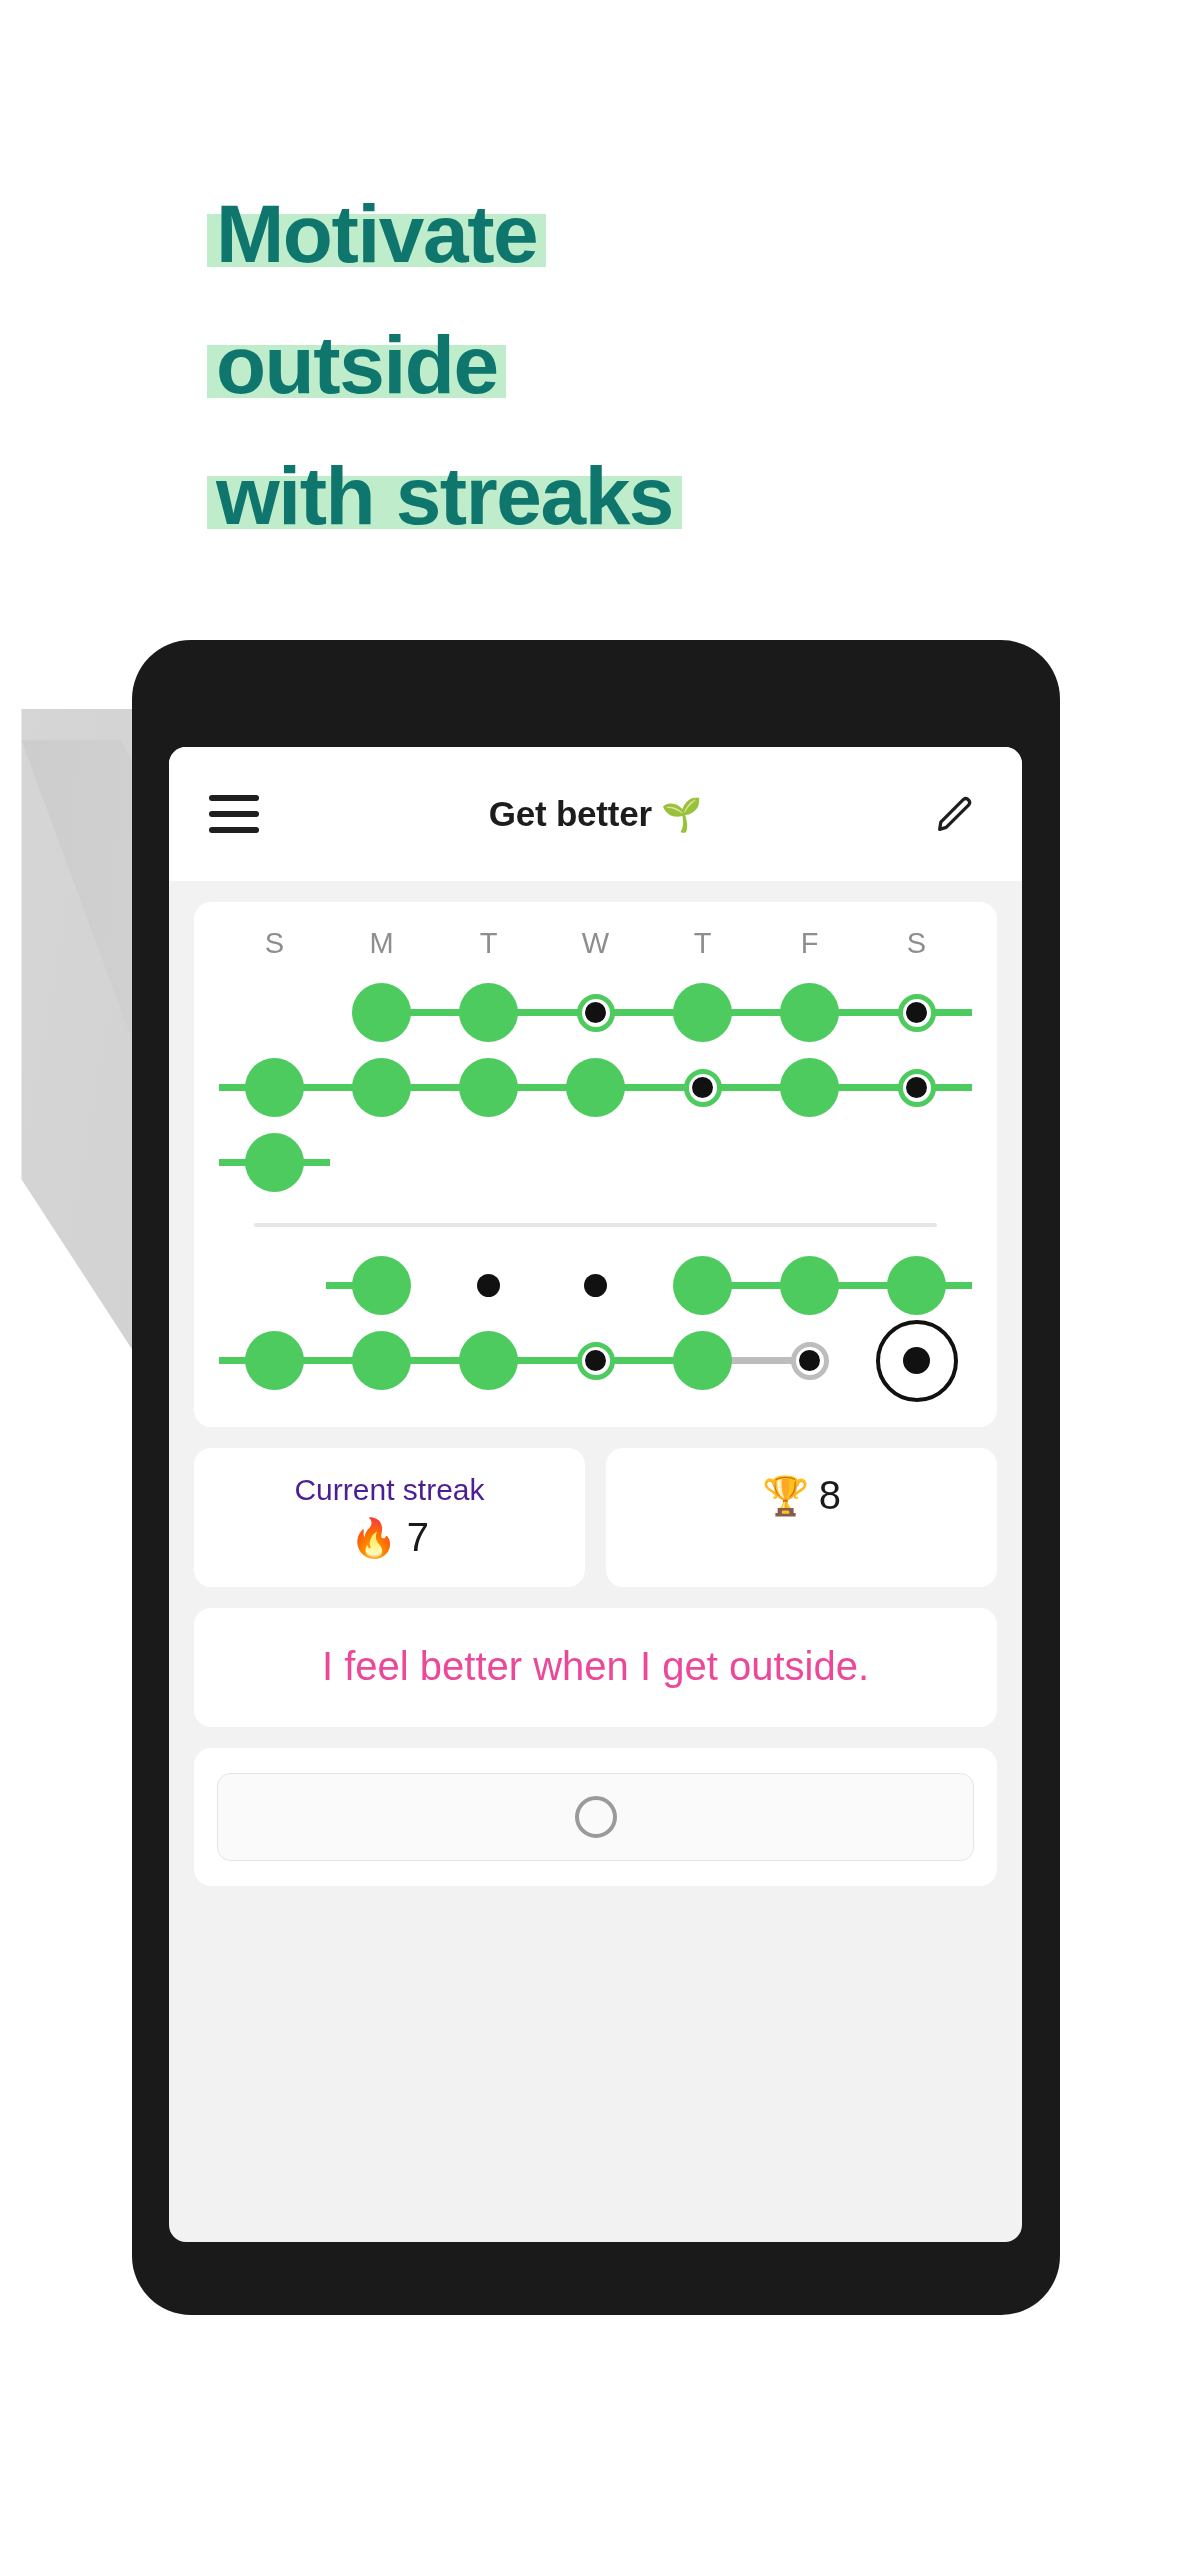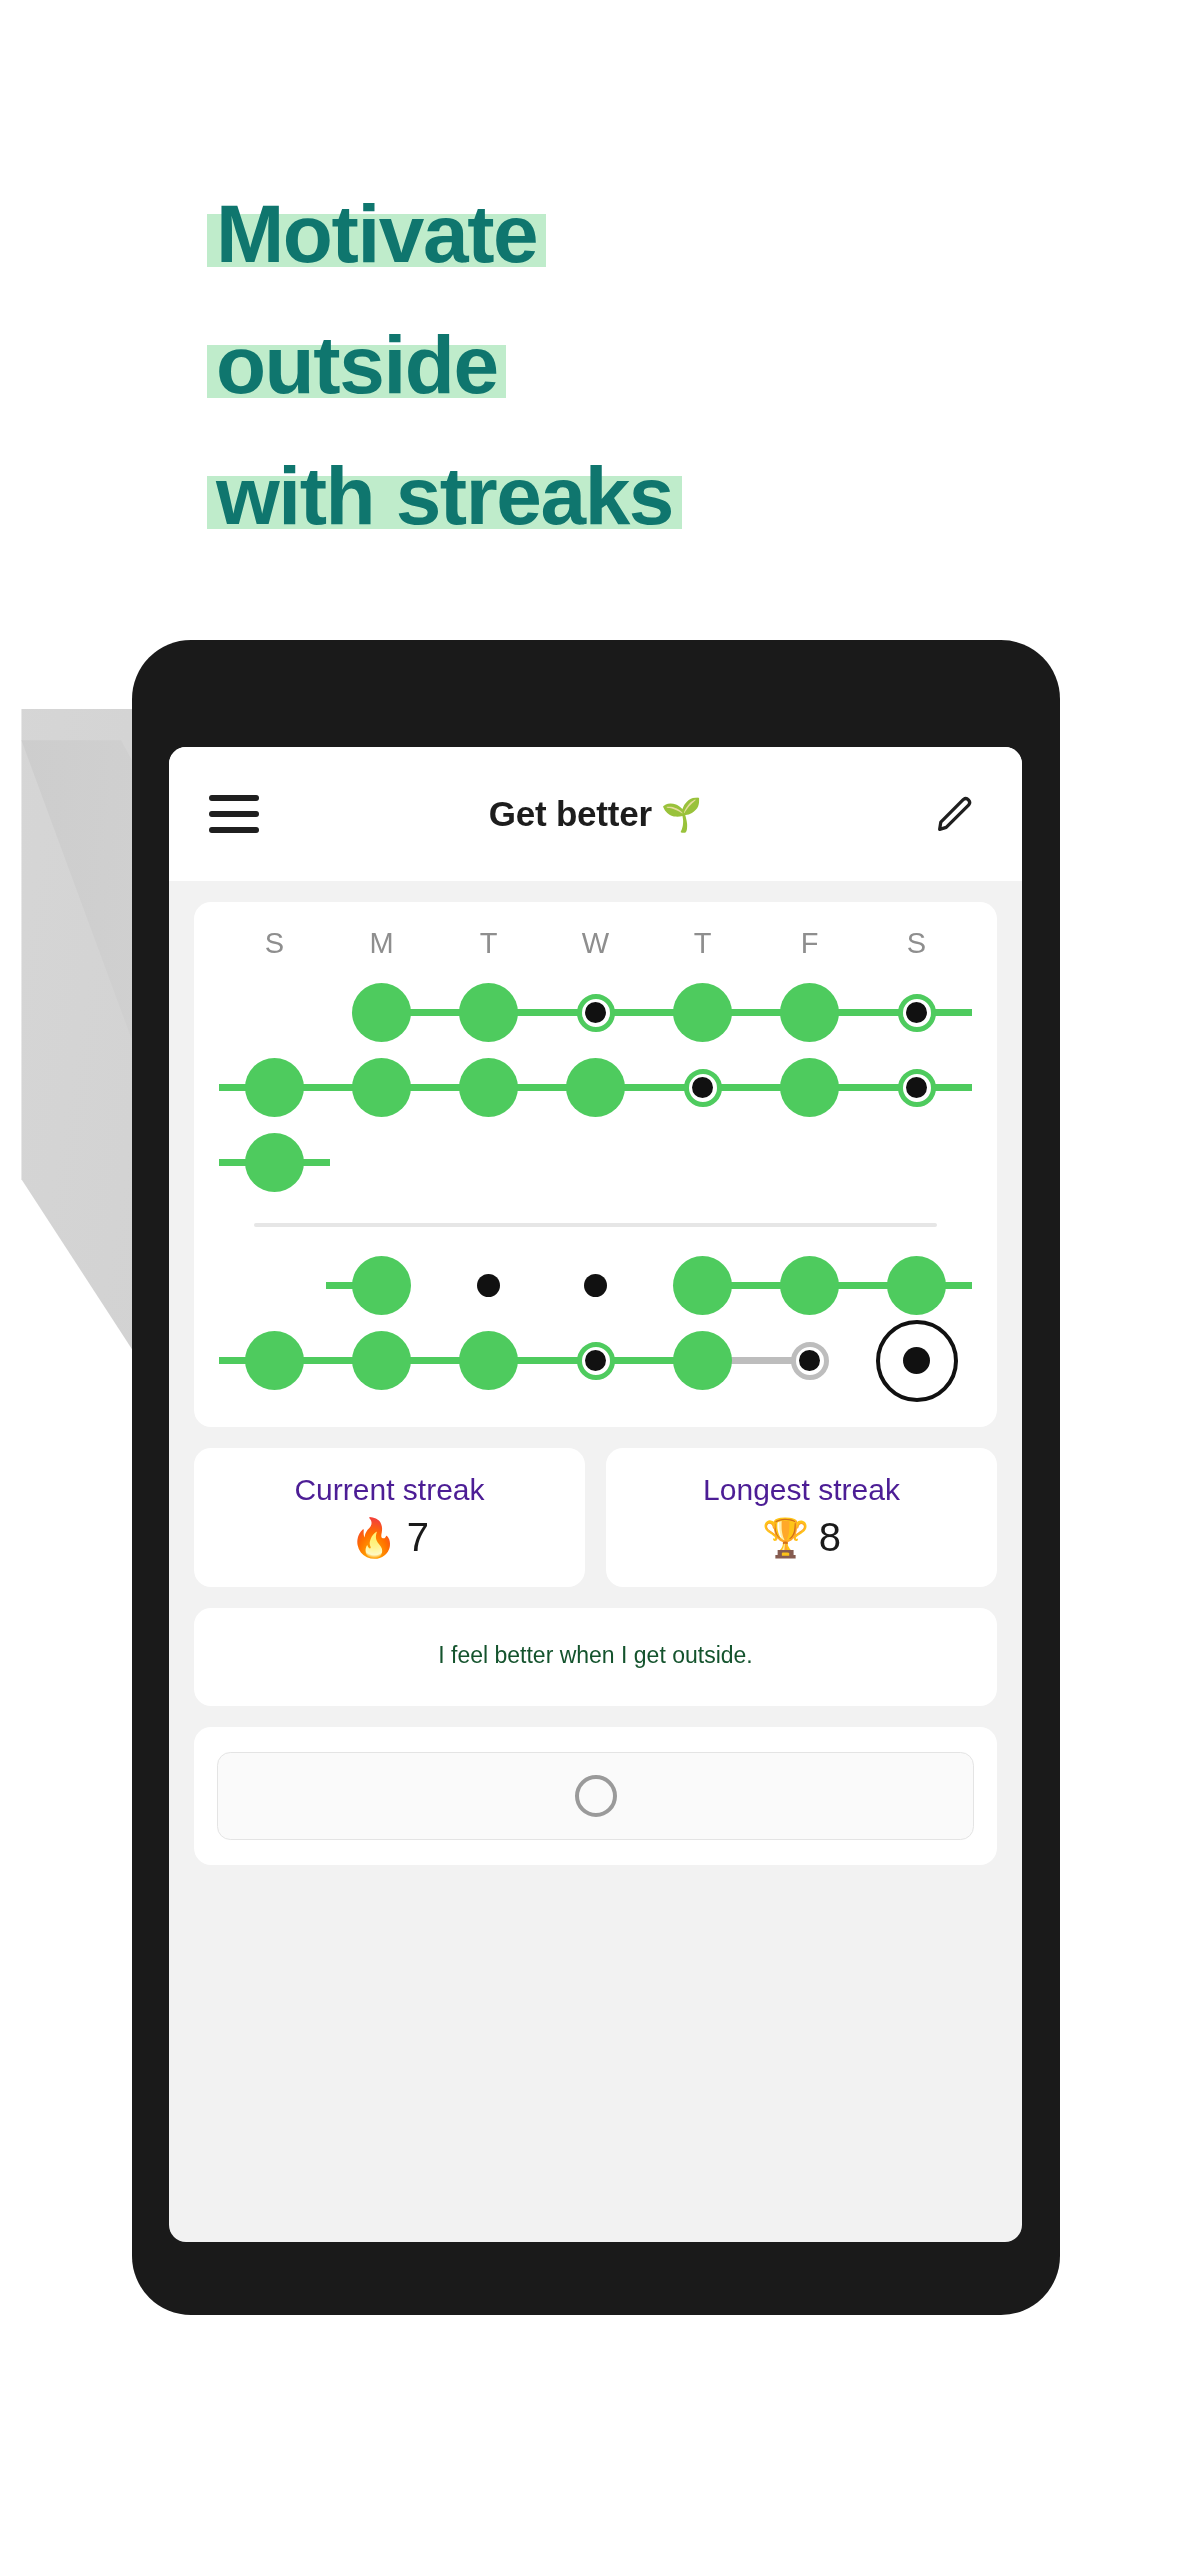--- a/index.html
+++ b/index.html
@@ -246,22 +246,22 @@
 
   
   .notes {
     margin-top: 21px;
     background: #ffffff;
     border-radius: 17px;
     padding: 33px 29px 36px 29px;
     text-align: center;
   }
   .notes p {
-    font-size: 23px;
-    color: #14532d;
+    font-size: 40px;
+    color: #ec4899;
     line-height: 1.25;
   }
   .notes p + p { margin-top: 36px; }
 
   
   .checkin-card {
     margin-top: 21px;
     background: #ffffff;
     border-radius: 17px;
     padding: 25px 23px;
@@ -496,21 +496,20 @@
 
       <div class="streaks">
         <div class="streak">
           <div class="streak-label">Current streak</div>
           <div class="streak-value">
             <span class="emoji">🔥</span>
             <span>7</span>
           </div>
         </div>
         <div class="streak">
-          <div class="streak-label">Longest streak</div>
           <div class="streak-value">
             <span class="emoji">🏆</span>
             <span>8</span>
           </div>
         </div>
       </div>
 
       <div class="notes">
         <p>I feel better when I get outside.</p>
       </div>

